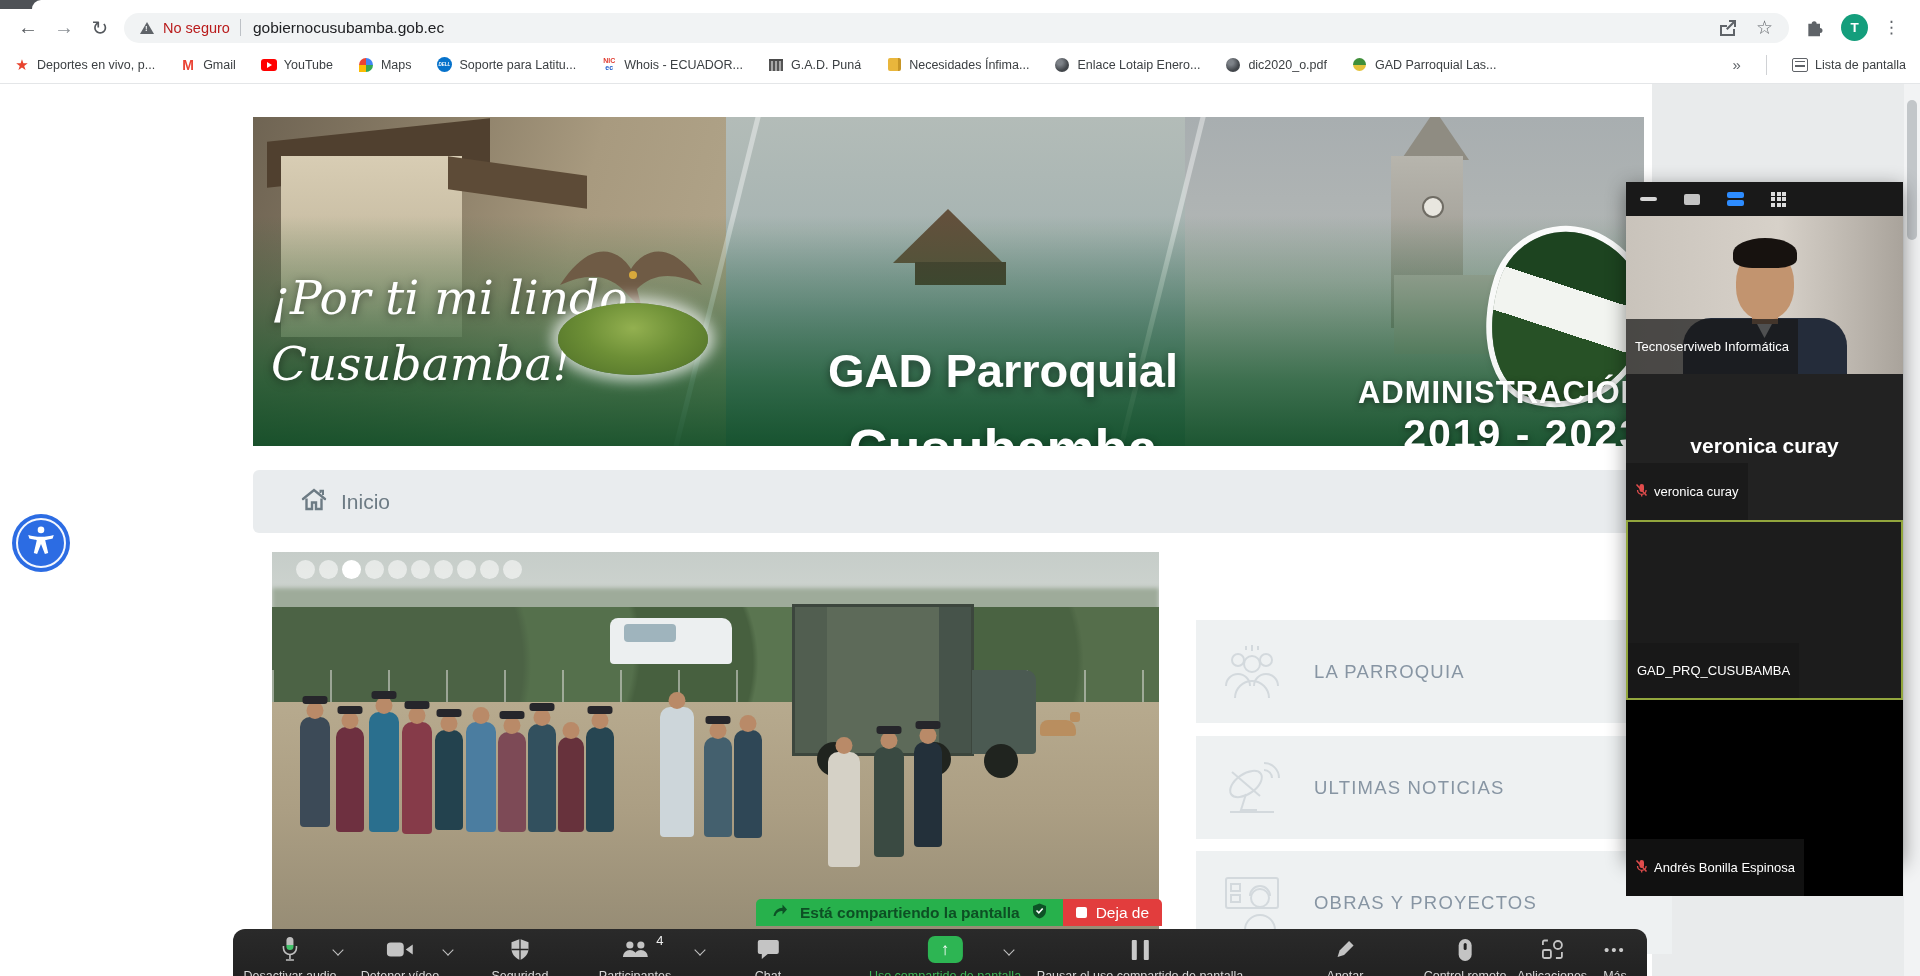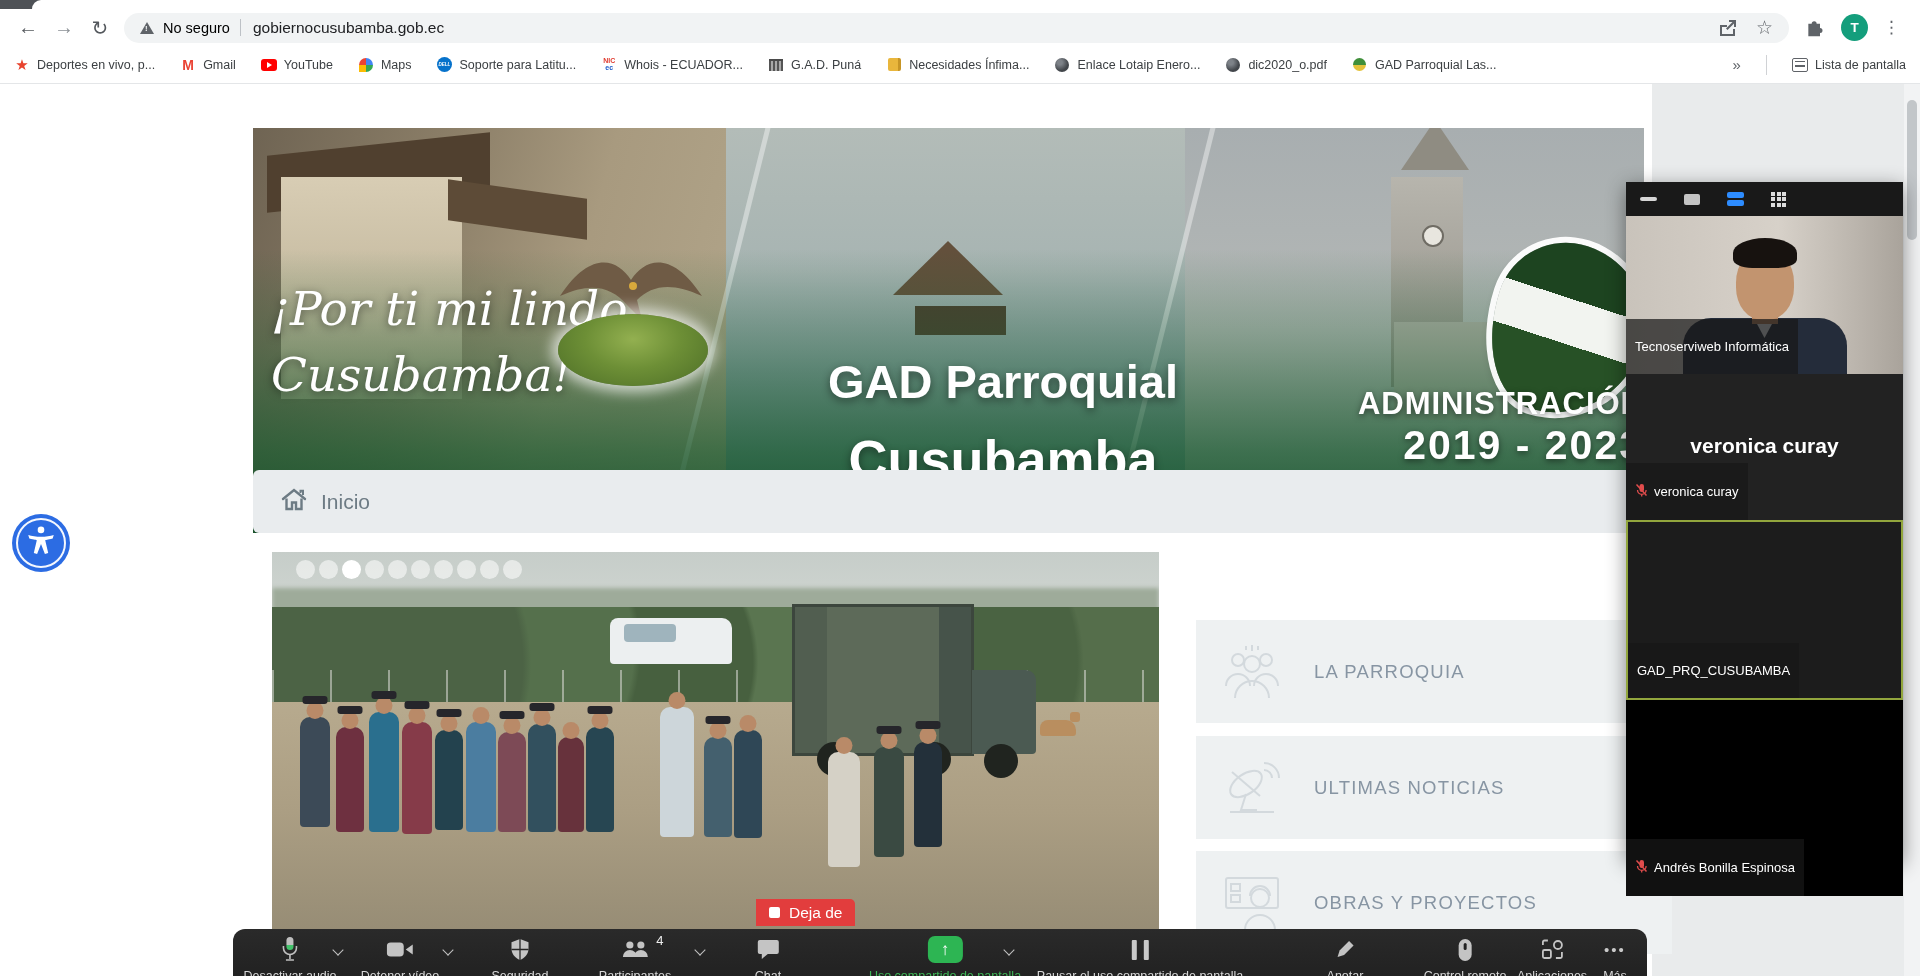--- a/index.html
+++ b/index.html
@@ -8,21 +8,21 @@
 
   
   .tabnotch { position:absolute; left:0; top:0; width:46px; height:9px; background:#4e5156; }
   .tabcurve { position:absolute; left:32px; top:0; width:40px; height:9px; background:#fff; border-radius:10px 0 0 0; }
   .btoolbar { position:absolute; left:0; top:9px; width:1920px; height:37px; background:#fff; display:flex; align-items:center; padding:0 10px; }
   .navbtn { width:36px; text-align:center; font-size:20px; color:#54585d; cursor:pointer; }
   .navbtn.fwd { color:#8b9095; }
   .omnibox { flex:1; height:30px; background:#f1f3f4; border-radius:15px; display:flex; align-items:center; padding:0 6px 0 16px; margin:0 6px; }
   .tri { width:0; height:0; border-left:7px solid transparent; border-right:7px solid transparent; border-bottom:12px solid #5f6368; position:relative; }
   .tri b { position:absolute; left:-2px; top:2px; color:#f1f3f4; font-size:8px; font-weight:bold; }
-  .sec-label { color:#000000; font-size:14.5px; margin:0 10px 0 9px; }
+  .sec-label { color:#b91c1c; font-size:14.5px; margin:0 10px 0 9px; }
   .odiv { width:1px; height:17px; background:#bdc1c6; margin-right:12px; }
   .url { color:#202124; font-size:15.5px; }
   .ospacer { flex:1; }
   .obicon { margin:0 9px; display:flex; align-items:center; color:#5f6368; }
   .starglyph { font-size:19px; color:#5f6368; margin:0 10px; }
   .extic { margin:0 10px; display:flex; }
   .avatar { width:27px; height:27px; border-radius:50%; background:#149e7c; color:#fff; font-size:13.5px; font-weight:bold; display:flex; align-items:center; justify-content:center; margin:0 6px; }
   .menudots { font-size:17px; color:#5f6368; margin:0 9px; letter-spacing:1px; }
 
   .bookmarks { position:absolute; left:0; top:46px; width:1920px; height:38px; background:#fff; border-bottom:1px solid #e4e6e8; display:flex; align-items:center; padding:0 14px; gap:25px; font-size:12.5px; color:#3c4043; }
@@ -44,21 +44,21 @@
   .fav-ydoc { width:13px; height:13px; border-radius:2px; background:#e9b63c; border-right:3px solid #c79526; }
   .fav-globe { width:14px; height:14px; border-radius:50%; background:radial-gradient(circle at 35% 32%, #7d8288 18%, #42464b 62%); }
   .fav-site { width:13px; height:13px; border-radius:50%; background:linear-gradient(180deg,#3f8f3a 50%,#e3c23a 50%); }
   .fav-rl { width:16px; height:14px; border:1.6px solid #5f6368; border-radius:2px; background:repeating-linear-gradient(180deg, transparent 0 2px, #5f6368 2px 3.4px, transparent 3.4px 5px); background-clip:content-box; padding:1.5px; }
 
   
   .gray-band { position:absolute; left:1652px; top:84px; width:252px; height:892px; background:#e9ebec; }
   .vscroll { position:absolute; right:0; top:84px; width:16px; height:892px; background:#f2f3f4; z-index:3; }
   .vthumb { position:absolute; left:3px; top:16px; width:10px; height:140px; border-radius:5px; background:#c2c6c9; }
 
-  .banner { position:absolute; left:253px; top:128px; width:1391px; height:405px; overflow:hidden; z-index:1; }
+  .banner { position:absolute; left:253px; top:117px; width:1391px; height:329px; overflow:hidden; z-index:1; }
   .b-sky { position:absolute; inset:0; background:linear-gradient(180deg,#b9c0bd 0%,#ccd2cf 45%,#dadfdc 100%); }
   .b-left { position:absolute; left:0; top:0; width:36%; height:100%; background:linear-gradient(105deg,#6f6453 0%,#8d8069 35%,#a89a7f 60%,#b3a78c 100%); }
   .b-wall { position:absolute; left:2%; top:12%; width:13%; height:55%; background:linear-gradient(180deg,#d8cdb4,#b4a98e); }
   .b-roof { position:absolute; left:1%; top:4%; width:16%; height:14%; background:#50402f; transform:skewY(-6deg); }
   .b-roof2 { position:absolute; left:14%; top:15%; width:10%; height:10%; background:#5d4b37; transform:skewY(8deg); }
   .b-mid { position:absolute; left:34%; top:0; width:34%; height:100%; background:linear-gradient(180deg,#b3bcb8 0%,#a7b4b2 35%,#8ba1a4 60%,#6f8a8a 100%); }
   .b-hutroof { position:absolute; left:46%; top:28%; width:0; height:0; border-left:55px solid transparent; border-right:55px solid transparent; border-bottom:54px solid #63503c; }
   .b-hutbase { position:absolute; left:47.6%; top:44%; width:6.5%; height:7%; background:#4c3e2f; }
   .b-right { position:absolute; right:0; top:0; width:33%; height:100%; background:linear-gradient(180deg,#a8aeb0 0%,#b4b8b6 50%,#a3a8a3 100%); }
   .b-spire { position:absolute; right:12.6%; top:-2%; width:0; height:0; border-left:34px solid transparent; border-right:34px solid transparent; border-bottom:50px solid #8f8c82; }
@@ -71,21 +71,21 @@
   .eagle { position:absolute; left:302px; top:100px; }
   .hill { position:absolute; left:305px; top:186px; width:150px; height:72px; border-radius:50%; background:radial-gradient(ellipse at 50% 35%, #93b050 0%, #6d8f36 45%, #4c6d26 100%); box-shadow:0 0 14px 6px rgba(255,255,255,.7); }
   .btitle { position:absolute; left:470px; top:226px; width:560px; text-align:center; color:#fff; font-weight:bold; text-shadow:0 3px 8px rgba(0,0,0,.45); }
   .btitle .l1 { font-size:47px; }
   .btitle .l2 { font-size:54px; margin-top:19px; }
   .stripelogo { position:absolute; left:1238px; top:116px; width:152px; height:172px; border-radius:46% 54% 58% 42% / 40% 46% 54% 60%; transform:rotate(18deg); background:linear-gradient(180deg,#1d4420 0 32%, #f2f4f0 32% 58%, #275126 58% 100%); box-shadow:0 0 0 6px rgba(255,255,255,.95), 0 4px 10px rgba(0,0,0,.3); }
   .admin { position:absolute; right:0; top:258px; width:340px; text-align:right; color:#fff; font-weight:bold; text-shadow:0 2px 6px rgba(0,0,0,.5); }
   .admin .a1 { font-size:31px; letter-spacing:1px; }
   .admin .a2 { font-size:41px; letter-spacing:2px; }
 
-  .crumb { position:absolute; left:253px; top:470px; width:1391px; height:63px; background:#e9ecee; border-radius:6px; display:flex; align-items:center; gap:14px; padding-left:28px; color:#6d7b84; font-size:21px; z-index:1; }
+  .crumb { position:absolute; left:253px; top:470px; width:1391px; height:63px; background:#e9ecee; border-radius:6px; display:flex; align-items:center; gap:14px; padding-left:48px; color:#6d7b84; font-size:21px; z-index:1; }
 
   
   .carousel { position:absolute; left:272px; top:552px; width:887px; height:424px; overflow:hidden; background:#a99d86; z-index:1; }
   .c-sky { position:absolute; left:0; top:0; width:100%; height:90px; background:linear-gradient(180deg,#c6cdc9,#d5dad5); }
   .c-hill { position:absolute; left:0; top:36px; width:100%; height:60px; background:#9eab9a; filter:blur(2px); }
   .c-trees { position:absolute; left:0; top:55px; width:100%; height:95px;
     background:radial-gradient(circle at 8% 60%, #4c6345 22%, transparent 23%),
                radial-gradient(circle at 22% 45%, #55704c 24%, transparent 25%),
                radial-gradient(circle at 38% 58%, #47603f 26%, transparent 27%),
                radial-gradient(circle at 55% 48%, #5a7550 24%, transparent 25%),
@@ -472,20 +472,34 @@
             <line x1="6.7" y1="11.5" x2="6.7" y2="13.5" stroke="#e14d4d" stroke-width="1.3"></line>
             <line x1="1.5" y1="1.5" x2="11.5" y2="12.5" stroke="#e14d4d" stroke-width="1.5"></line>
           </svg>
       </span>
       <span>Andrés Bonilla Espinosa</span>
     </div>
   </div>
 </div>
 
 <div class="share-banner">
+  <div class="sb-green">
+    <span>
+      <svg width="16" height="15" viewBox="0 0 16 15">
+          <path d="M1.5 13 C2.5 7.5 6.5 4.8 10.5 4.8 V1.5 L15 6.5 L10.5 11.5 V8 C7.5 8 4.5 9 3.5 13 Z" fill="#0d5226"></path>
+        </svg>
+    </span>
+    <span>Está compartiendo la pantalla</span>
+    <span>
+      <svg width="15" height="16" viewBox="0 0 15 16">
+          <path d="M7.5 0.5 L14 3 V7.5 C14 12 11 14.5 7.5 15.5 C4 14.5 1 12 1 7.5 V3 Z" fill="#0d5226"></path>
+          <polyline points="4.5,7.5 6.8,9.8 10.7,5.5" fill="none" stroke="#fff" stroke-width="1.6"></polyline>
+        </svg>
+    </span>
+  </div>
   <div class="sb-red">
     <span class="stopsq"></span>
     <span>Deja de</span>
   </div>
 </div>
 
 <div class="ztoolbar">
   <div class="titem" style="left:57px">
     <span class="tico">
       <svg width="17" height="26" viewBox="0 0 17 26">

